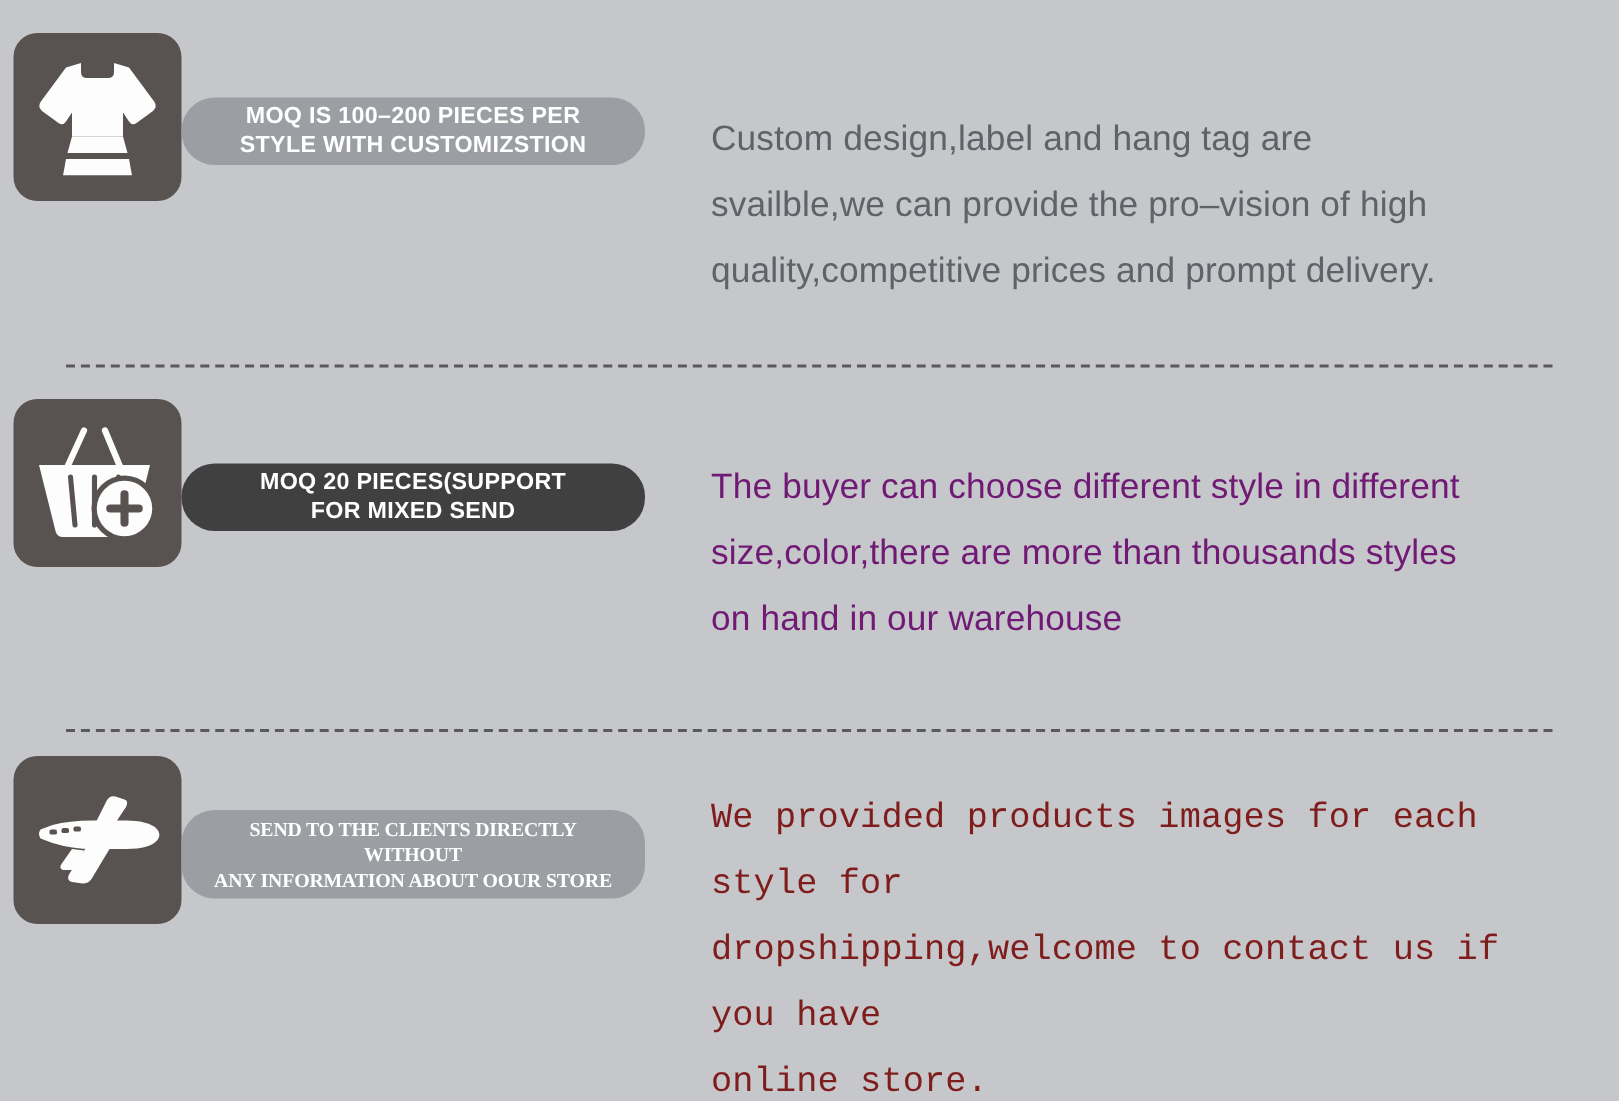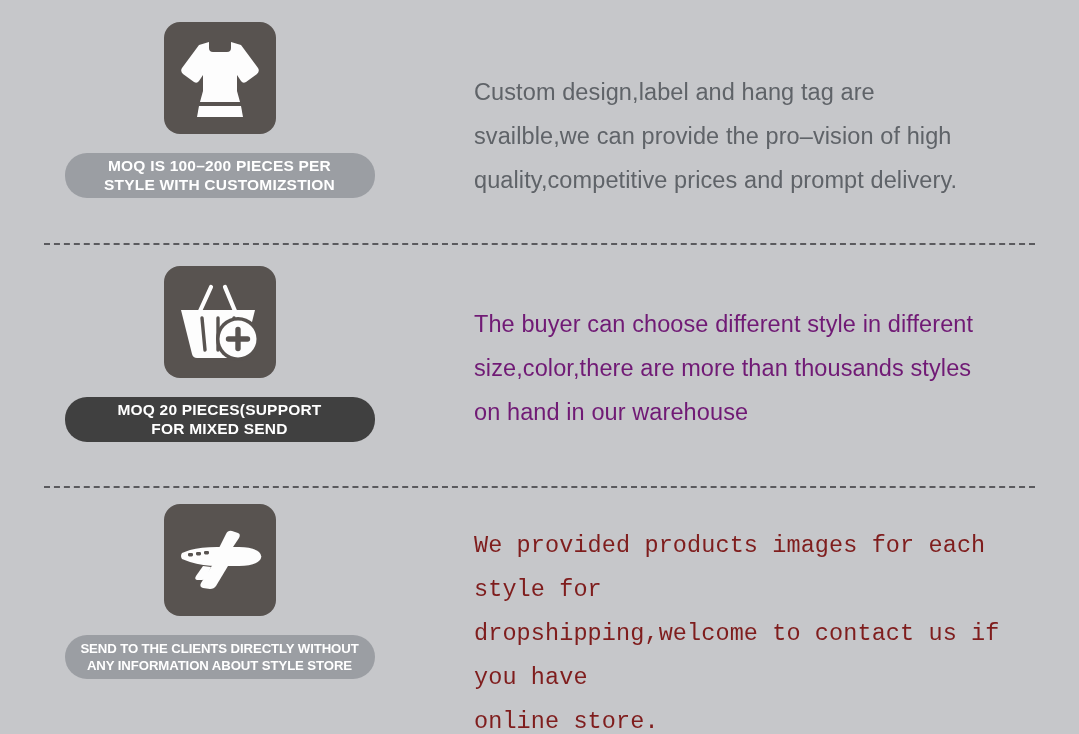--- a/index.html
+++ b/index.html
@@ -31,21 +31,21 @@
     align-items: flex-start;
   }
   #row-0 { top: 22px;  height: 205px; }
   #row-1 { top: 266px; height: 208px; }
   #row-2 { top: 504px; height: 200px; }
 
   .feature-left {
     width: 430px;
     flex: 0 0 430px;
     display: flex;
-    flex-direction: column;
+    flex-direction: row;
     align-items: center;
     padding-left: 9px;
     box-sizing: border-box;
   }
 
   
   .icon-tile {
     width: 112px;
     height: 112px;
     border-radius: 16px;
@@ -219,24 +219,24 @@
               <g fill="#585350">
                 <rect x="11" y="27" width="5" height="3.4" rx="1.3"></rect>
                 <rect x="19" y="26" width="5" height="3.4" rx="1.3"></rect>
                 <rect x="27" y="25" width="5" height="3.4" rx="1.3"></rect>
               </g>
             </g>
           </svg>
         </span>
       </div>
 
-      <div class="pill pill-narrow" style="background: rgb(155, 158, 163); color: rgb(255, 255, 255);">
+      <div class="pill pill-narrow" style="background: rgb(155, 158, 163); color: rgb(255, 255, 255); font-family: Liberation Serif, serif;">
         <div>
           <span>SEND TO THE CLIENTS DIRECTLY WITHOUT</span>
-          <span>ANY INFORMATION ABOUT STYLE STORE</span>
+          <span>ANY INFORMATION ABOUT OOUR STORE</span>
         </div>
       </div>
 
     </div>
 
     <div class="feature-text" style="color: #7f1d1d; font-family: Liberation Mono, monospace;">We provided products images for each style for
 dropshipping,welcome to contact us if you have
 online store.</div>
   </div>
 

